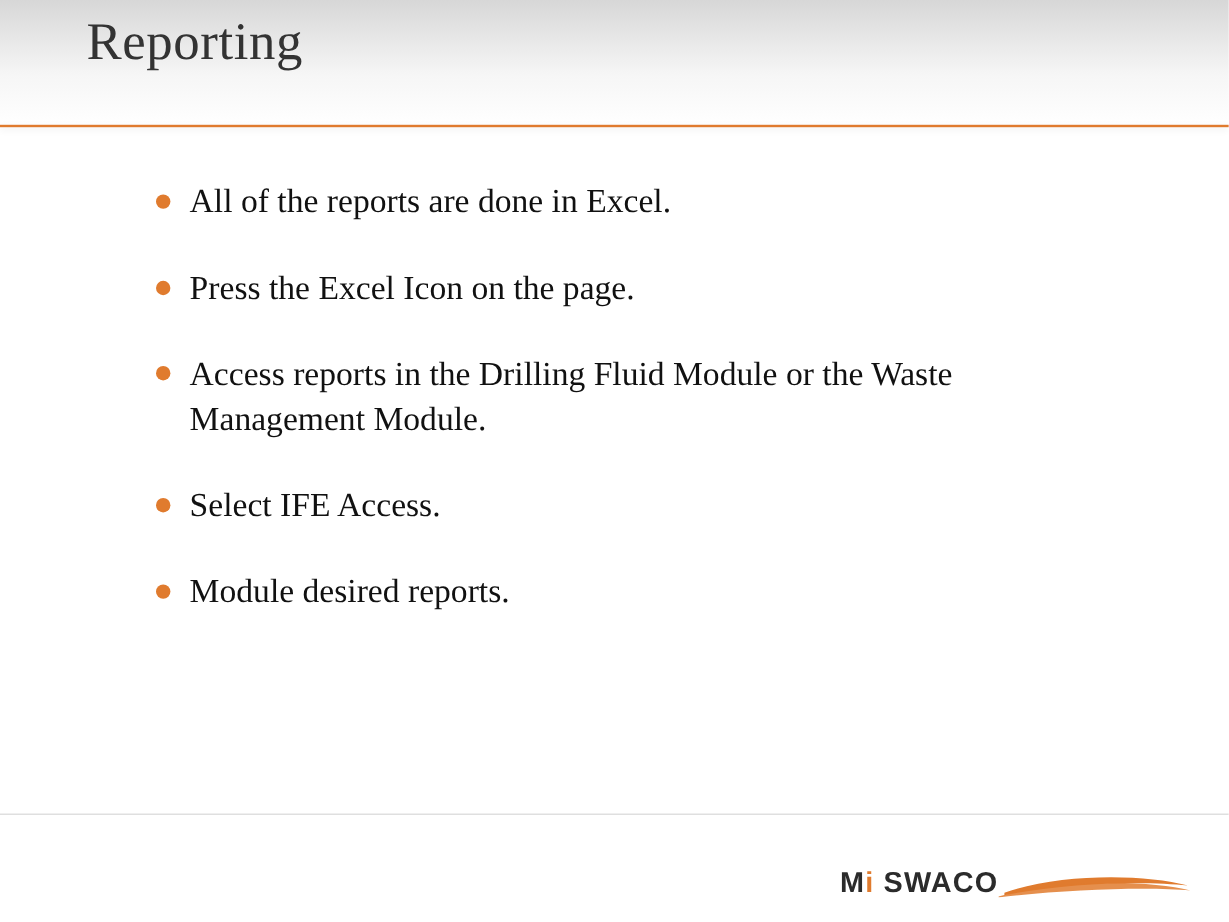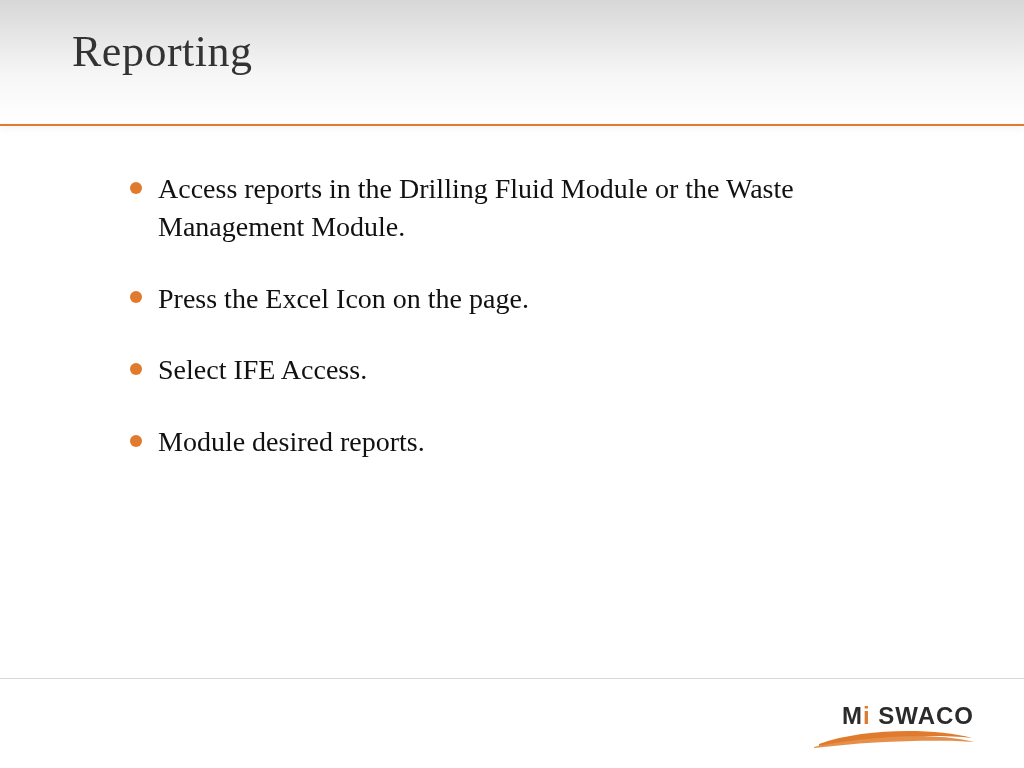--- a/index.html
+++ b/index.html
@@ -12,23 +12,23 @@
     color: #1a1a1a;
     overflow: hidden;
   }
   .slide {
     position: relative;
     width: 1024px;
     height: 768px;
     box-sizing: border-box;
   }
   .header-band {
-    height: 124px;
+    height: 104px;
     background: linear-gradient(to bottom, #d7d7d7 0%, #f6f6f6 60%, #ffffff 100%);
-    padding: 26px 0 0 72px;
+    padding: 9px 0 0 72px;
     box-sizing: border-box;
   }
   .title {
     font-size: 44px;
     color: #333333;
     font-weight: 400;
     letter-spacing: 0.5px;
   }
   .rule-top {
     width: 100%;
@@ -70,24 +70,24 @@
     bottom: 0;
     height: 90px;
   }
   .rule-bottom {
     width: 100%;
     height: 1px;
     background: #d8d8d8;
   }
   .logo {
     position: absolute;
-    right: 50px;
+    right: 32px;
     bottom: 20px;
     display: flex;
-    flex-direction: column;
+    flex-direction: row;
     align-items: flex-end;
   }
   .logo-text {
     font-family: "Arial Black", Arial, sans-serif;
     font-weight: 900;
     font-size: 24px;
     letter-spacing: 1px;
     color: #2b2b2b;
     line-height: 1;
   }
@@ -103,22 +103,23 @@
 
 <div class="slide">
 
   <div class="header-band">
     <div class="title">Reporting</div>
   </div>
   <div class="rule-top"></div>
 
   <div class="content">
     <ul class="bullets">
+      <li>All of the reports are done in Excel.</li>
+      <li>Press the Excel Icon on the page.</li>
       <li>Access reports in the Drilling Fluid Module or the Waste Management Module.</li>
-      <li>Press the Excel Icon on the page.</li>
       <li>Select IFE Access.</li>
       <li>Module desired reports.</li>
     </ul>
   </div>
 
   <div class="footer">
     <div class="rule-bottom"></div>
     <div class="logo">
       <div class="logo-text">
         <span>M</span><span class="i-accent">i</span><span> SWACO</span>

